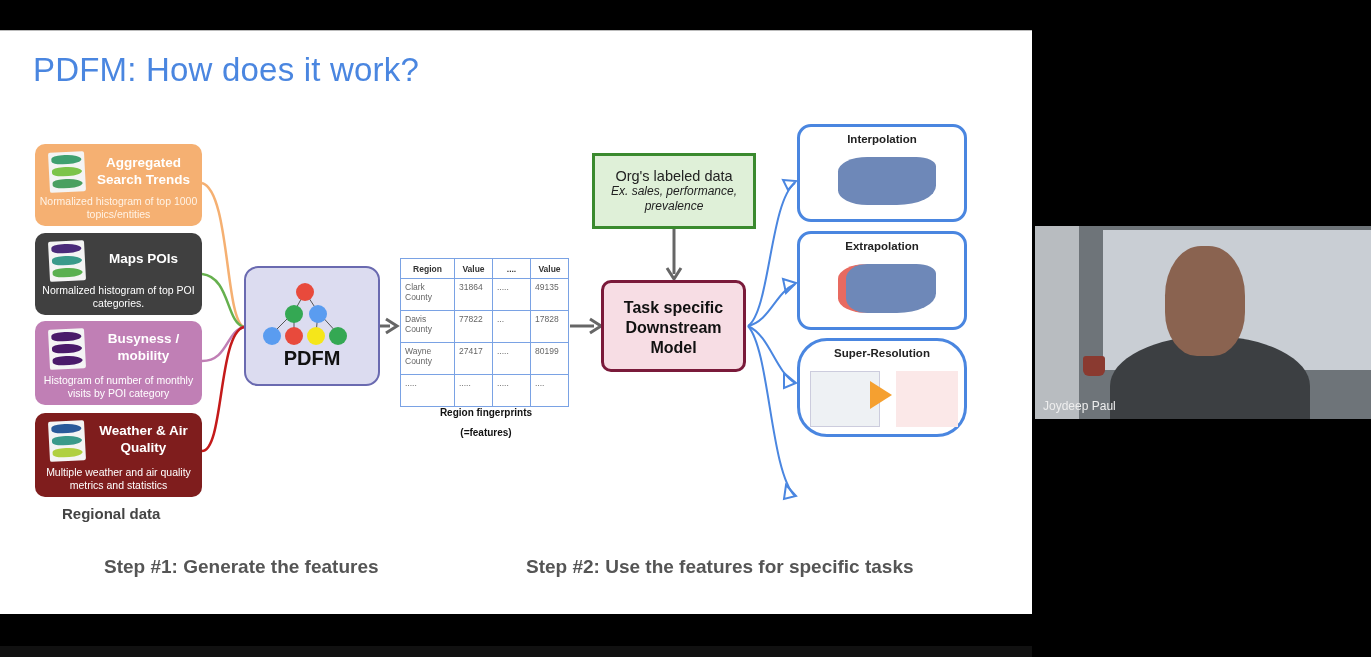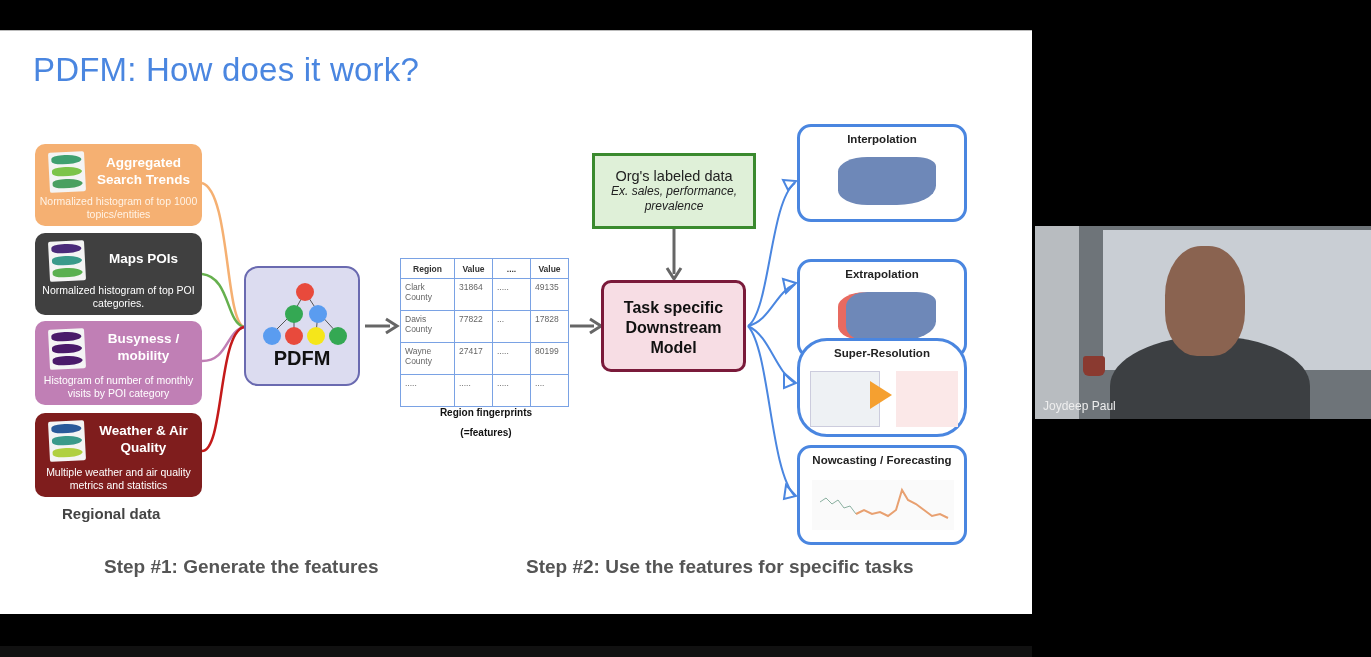--- a/index.html
+++ b/index.html
@@ -6,21 +6,21 @@
   body { width: 1371px; height: 657px; background: #000; position: relative; overflow: hidden; font-family: "Liberation Sans", sans-serif; }
   #slide { position: absolute; left: 0; top: 30px; width: 1032px; height: 584px; background: #fff; border-top: 1px solid #bbb; }
   #bottom-bar { position: absolute; left: 0; top: 646px; width: 1032px; height: 11px; background: #111; }
   .title { position: absolute; left: 33px; top: 20px; font-size: 33px; color: #4a86e0; font-weight: 400; letter-spacing: 0.2px; }
   .src { position: absolute; left: 35px; width: 167px; border-radius: 10px; color: #fff; text-align: center; }
   .src .thumb { position: absolute; left: 14px; top: 8px; width: 36px; height: 40px; background: #f4f4f4; border-radius: 2px; transform: rotate(-3deg); overflow: hidden; }
   .src .thumb i { display: block; height: 9px; margin: 3px 3px 0 3px; border-radius: 40% 60% 50% 40%; }
   .src .name { position: absolute; left: 56px; right: 6px; top: 9px; font-weight: 700; font-size: 13.5px; line-height: 17px; text-align: center; }
   .src .desc { position: absolute; left: 2px; right: 2px; bottom: 5px; font-size: 10.5px; line-height: 13px; text-align: center; }
   .caption-small { position: absolute; font-weight: 700; color: #444; font-size: 15px; }
-  .pdfm { position: absolute; left: 244px; top: 235px; width: 116px; height: 120px; border: 2px solid #6a6ab0; background: #dcdcf0; border-radius: 14px; }
+  .pdfm { position: absolute; left: 244px; top: 235px; width: 136px; height: 120px; border: 2px solid #6a6ab0; background: #dcdcf0; border-radius: 14px; }
   .pdfm .lbl { position: absolute; left: 0; right: 0; bottom: 14px; text-align: center; font-weight: 700; font-size: 20px; color: #111; }
   table.fp { position: absolute; left: 400px; top: 227px; border-collapse: collapse; font-size: 8.5px; color: #666; }
   table.fp td, table.fp th { border: 1.5px solid #7aa2e4; padding: 3px 4px; vertical-align: top; height: 32px; }
   table.fp th { height: 20px; color: #333; font-size: 8.5px; text-align: center; vertical-align: middle; }
   .fp-cap { position: absolute; left: 392px; top: 372px; width: 188px; text-align: center; font-weight: 700; font-size: 10px; color: #111; line-height: 20px; }
   .org { position: absolute; left: 592px; top: 122px; width: 164px; height: 76px; border: 3px solid #3a8a2e; background: #dff0d8; text-align: center; color: #222; }
   .org .t1 { font-size: 14.5px; margin-top: 12px; }
   .org .t2 { font-size: 12px; font-style: italic; line-height: 15px; }
   .task { position: absolute; left: 601px; top: 249px; width: 145px; height: 92px; border: 3px solid #7a1a3a; background: #f7dde4; border-radius: 10px; text-align: center; font-weight: 700; font-size: 16px; line-height: 20px; padding-top: 15px; color: #111; }
   .out { position: absolute; left: 797px; width: 170px; border: 3px solid #4a86e0; border-radius: 14px; background: #fff; }
@@ -167,37 +167,29 @@
     <div class="t1">Org's labeled data</div>
     <div class="t2">Ex. sales, performance, prevalence</div>
   </div>
 
   <div class="task">Task specific Downstream Model</div>
 
   <div class="out" style="top:93px;height:98px;">
     <div class="h">Interpolation</div>
     <div class="vis" style="left:38px;right:28px;top:30px;bottom:14px;background:#6e88b8;border-radius:30% 20% 40% 30%;"></div>
   </div>
-  <div class="out" style="top:200px;height:99px;margin-top:28px;">
+  <div class="out" style="top:200px;height:99px;">
     <div class="h">Extrapolation</div>
     <div class="vis" style="left:38px;right:28px;top:30px;bottom:14px;background:#6e88b8;border-radius:30% 20% 40% 30%;border-left:8px solid #e86a60;"></div>
   </div>
   <div class="out" style="top:307px;height:99px;border-radius:30px;">
     <div class="h">Super-Resolution</div>
     <div style="position:absolute;left:10px;top:30px;width:70px;height:56px;background:#eef1f4;border:1px solid #ccd;"></div>
     <div style="position:absolute;left:70px;top:40px;width:0;height:0;border-top:14px solid transparent;border-bottom:14px solid transparent;border-left:22px solid #f5a030;"></div>
     <div style="position:absolute;left:96px;top:30px;width:62px;height:56px;background:#fbe8e8;"></div>
-  </div>
-  <div class="out" style="top:414px;height:100px;">
-    <div class="h">Nowcasting / Forecasting</div>
-    <svg class="vis" style="top:32px;" width="142" height="56">
-      <rect x="0" y="0" width="142" height="50" fill="#fafafa"></rect>
-      <polyline points="8,22 14,18 20,24 26,20 32,28 38,26 44,34" stroke="#8ab0a0" stroke-width="1" fill="none"></polyline>
-      <polyline points="44,34 52,30 60,34 68,32 76,36 84,30 90,10 96,20 104,24 112,30 120,36 128,34 136,38" stroke="#e8a070" stroke-width="2" fill="none"></polyline>
-    </svg>
   </div>
 
   <div class="step" style="left:104px;">Step #1: Generate the features</div>
   <div class="step" style="left:526px;">Step #2: Use the features for specific tasks</div>
 </div>
 
 <div id="bottom-bar"></div>
 
 <div id="video">
   <div style="position:absolute;left:68px;top:4px;width:268px;height:140px;background:#c9ced4;"></div>

